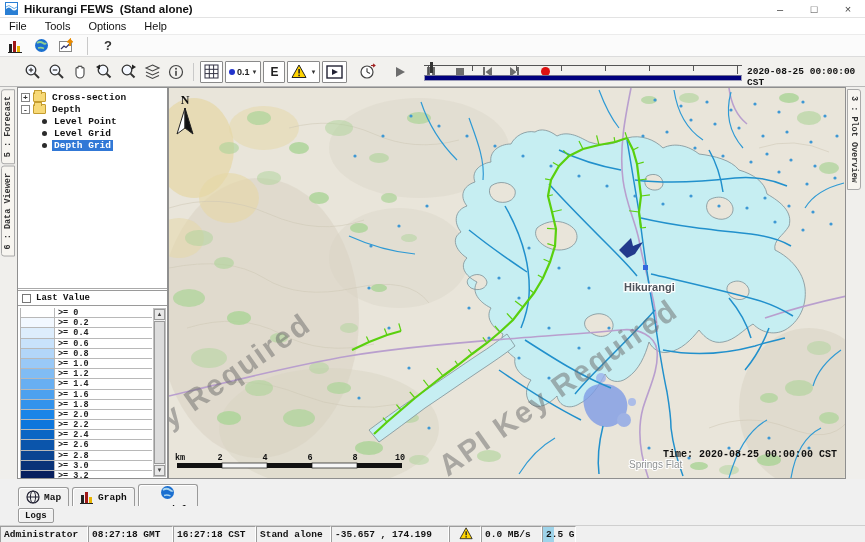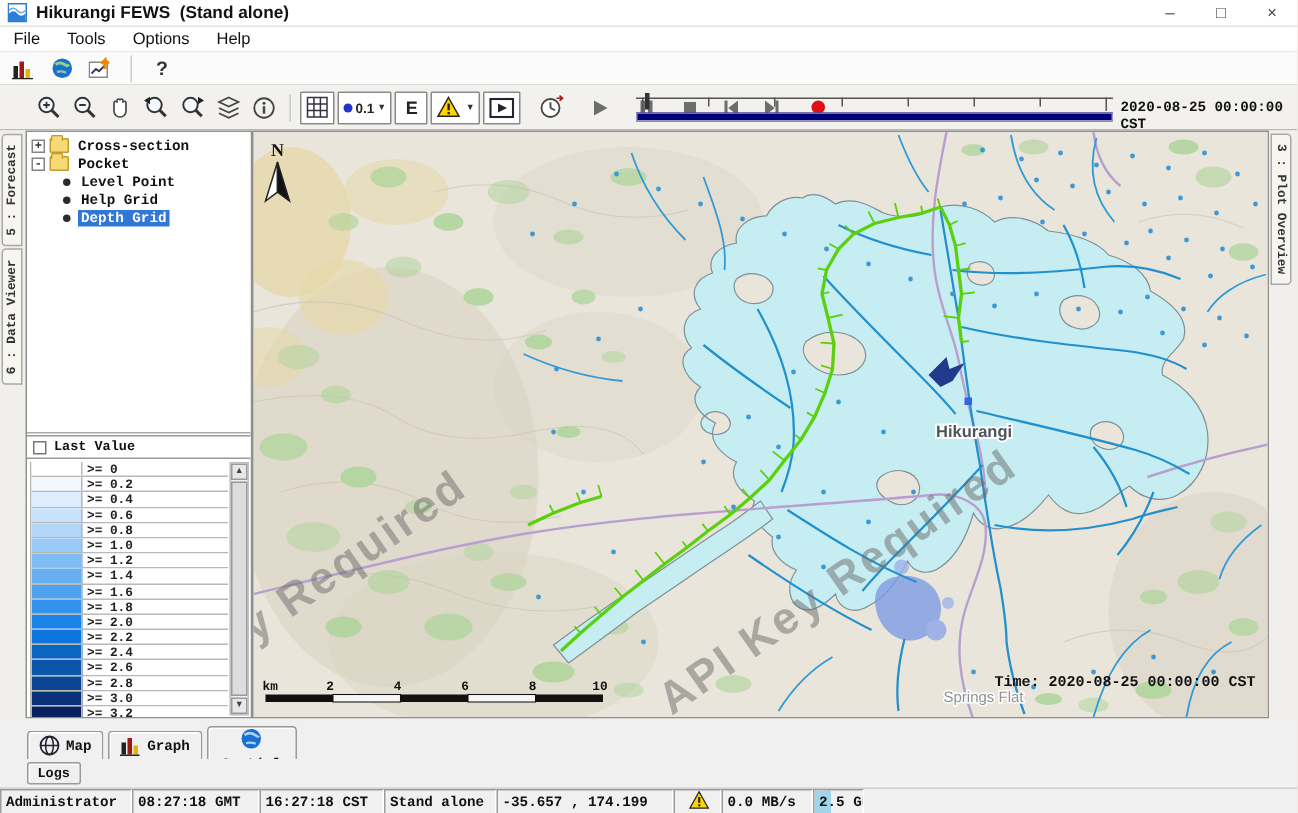--- a/index.html
+++ b/index.html
@@ -339,29 +339,29 @@
   <div id="left-panel">
     <div id="tree">
         <div class="tree-row folder">
           <span class="expander">+</span>
           <div class="folder-icon"></div>
           <span class="tree-label">Cross-section</span>
         </div>
         <div class="tree-row folder">
           <span class="expander">-</span>
           <div class="folder-icon"></div>
-          <span class="tree-label">Pocket</span>
+          <span class="tree-label">Depth</span>
         </div>
         <div class="tree-row node">
           <div class="bullet"></div>
           <span class="tree-label">Level Point</span>
         </div>
         <div class="tree-row node">
           <div class="bullet"></div>
-          <span class="tree-label">Help Grid</span>
+          <span class="tree-label">Level Grid</span>
         </div>
         <div class="tree-row node selected">
           <div class="bullet"></div>
           <span class="tree-label">Depth Grid</span>
         </div>
       </div>
     <div id="legend">
       <div id="legend-header">
         <span id="legend-checkbox"></span>
         <span id="legend-check-label">Last Value</span>

